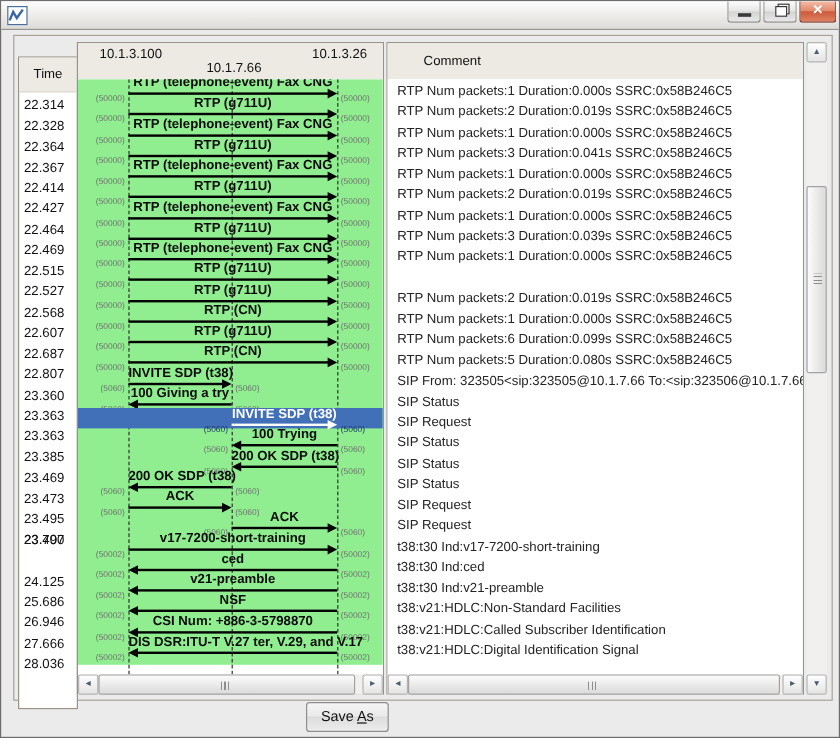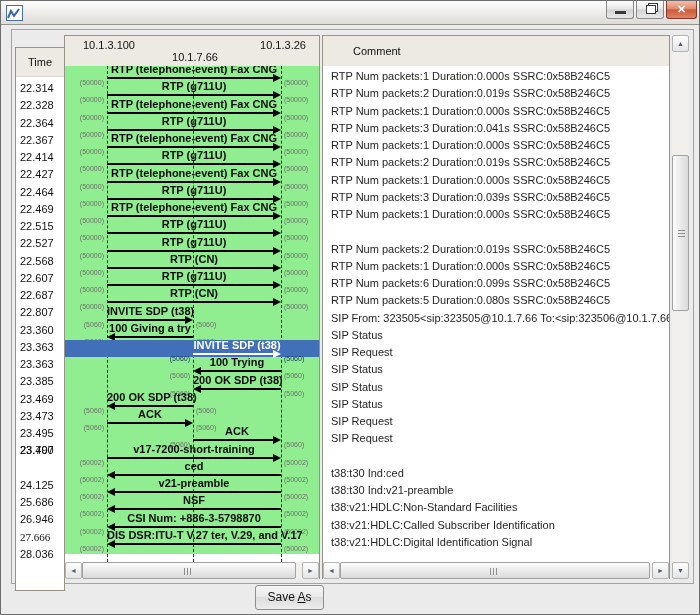--- a/index.html
+++ b/index.html
@@ -117,21 +117,21 @@
         <div class="time-label" style="top: 279px;">23.363</div>
         <div class="time-label" style="top: 296.25px;">23.385</div>
         <div class="time-label" style="top: 313.5px;">23.469</div>
         <div class="time-label" style="top: 330.75px;">23.473</div>
         <div class="time-label" style="top: 348px;">23.495</div>
         <div class="time-label" style="top: 365.25px;">23.497</div>
         <div class="time-label" style="top: 365px;">23.700</div>
         <div class="time-label" style="top: 399.75px;">24.125</div>
         <div class="time-label" style="top: 417px;">25.686</div>
         <div class="time-label" style="top: 434.25px;">26.946</div>
-        <div class="time-label" style="top: 451.5px; font-family: Liberation Serif, serif;">27.666</div>
+        <div class="time-label" style="top: 451.5px;">27.666</div>
         <div class="time-label" style="top: 468.75px;">28.036</div>
       </div>
   </div>
 
   <div class="panel graph-panel">
     <div class="panel-header graph-header">
       <span class="node-label" style="left:44px;top:3px;">10.1.3.100</span>
       <span class="node-label" style="left:130px;top:15px;">10.1.7.66</span>
       <span class="node-label" style="left:218px;top:3px;">10.1.3.26</span>
     </div>
@@ -308,20 +308,21 @@
         <div class="comment-row" style="top: 210px;">RTP Num packets:6  Duration:0.099s SSRC:0x58B246C5</div>
         <div class="comment-row" style="top: 227.25px;">RTP Num packets:5  Duration:0.080s SSRC:0x58B246C5</div>
         <div class="comment-row" style="top: 244.5px;">SIP From: 323505&lt;sip:323505@10.1.7.66 To:&lt;sip:323506@10.1.7.66</div>
         <div class="comment-row" style="top: 261.75px;">SIP Status</div>
         <div class="comment-row" style="top: 279px;">SIP Request</div>
         <div class="comment-row" style="top: 296.25px;">SIP Status</div>
         <div class="comment-row" style="top: 313.5px;">SIP Status</div>
         <div class="comment-row" style="top: 330.75px;">SIP Status</div>
         <div class="comment-row" style="top: 348px;">SIP Request</div>
         <div class="comment-row" style="top: 365.25px;">SIP Request</div>
+        <div class="comment-row" style="top: 382.5px;">t38:t30 Ind:v17-7200-short-training</div>
         <div class="comment-row" style="top: 399.75px;">t38:t30 Ind:ced</div>
         <div class="comment-row" style="top: 417px;">t38:t30 Ind:v21-preamble</div>
         <div class="comment-row" style="top: 434.25px;">t38:v21:HDLC:Non-Standard Facilities</div>
         <div class="comment-row" style="top: 451.5px;">t38:v21:HDLC:Called Subscriber Identification</div>
         <div class="comment-row" style="top: 468.75px;">t38:v21:HDLC:Digital Identification Signal</div>
       </div>
     <div class="hscroll" style="left:0;top:526px;width:346px;">
       <div class="sbtn" style="left:0;">◄</div>
       <div class="hthumb" style="left:17px;width:310px;"></div>
       <div class="sbtn" style="left:329px;">►</div>

